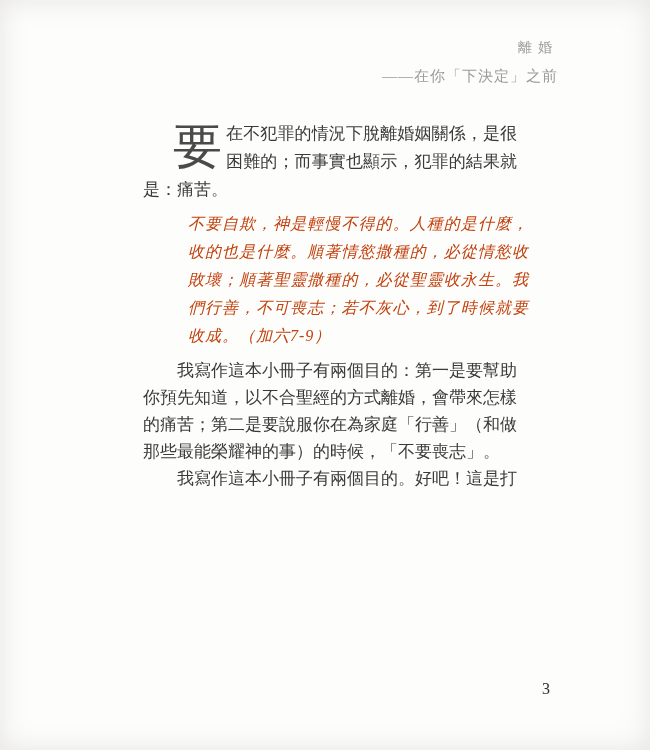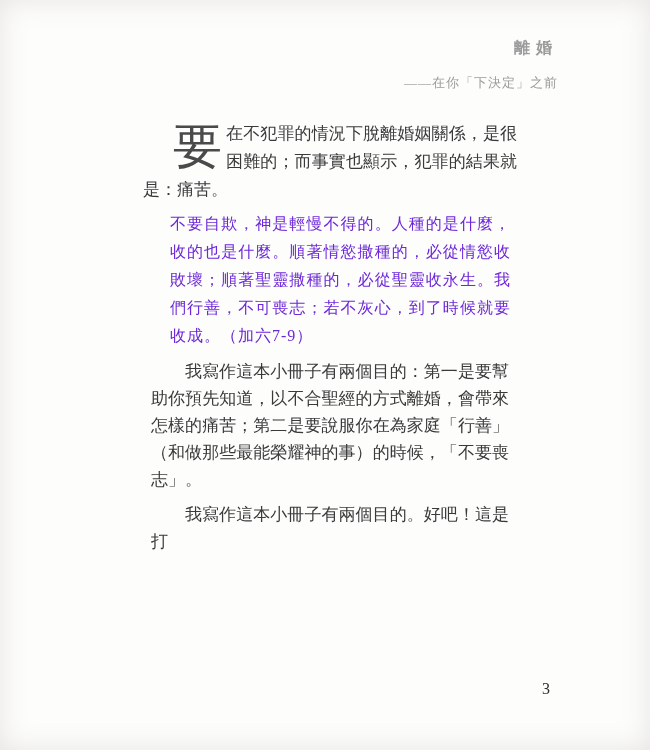--- a/index.html
+++ b/index.html
@@ -17,28 +17,27 @@
     color: #3a3a3a;
   }
   .running-header {
     position: absolute;
     top: 40px; right: 92px;
     text-align: right;
     color: #9b9b9b;
     line-height: 16px;
   }
   .running-header .title {
-    font-size: 16px;
+    font-size: 14px;
     letter-spacing: 6px;
-    font-weight: bold;
   }
   .running-header .subtitle {
-    font-size: 13px;
+    font-size: 15px;
     letter-spacing: 1px;
-    margin-top: 19px;
+    margin-top: 12px;
   }
   .content {
     position: absolute;
     left: 143px; top: 120px;
     width: 374px;
     font-size: 17px;
     text-align: justify;
     text-justify: inter-ideograph;
   }
   .opening {
@@ -47,29 +46,30 @@
   }
   .dropcap {
     float: left;
     font-size: 49px;
     line-height: 52px;
     height: 53px;
     margin: 1px 4px 0 30px;
     color: #4a4a4a;
   }
   .quote {
-    margin: 6px 0 7px 27px;
+    margin: 6px 0 7px 45px;
     width: 341px;
     font-size: 16px;
     letter-spacing: 1px;
     line-height: 28px;
-    color: #6d28d9;
+    color: #c2410c;
+    font-style: italic;
   }
   .body-para {
-    margin: 8px;
+    margin: 0;
     line-height: 27px;
     text-indent: 34px;
   }
   .page-number {
     position: absolute;
     left: 542px; top: 680px;
     font-size: 16px;
     color: #2f2f2f;
   }
 </style>

